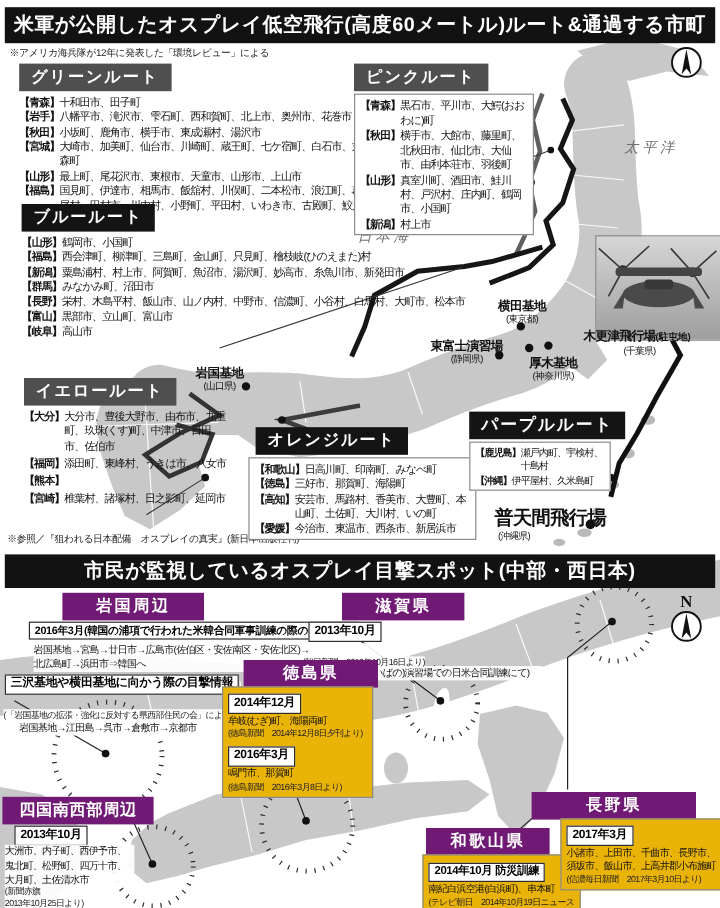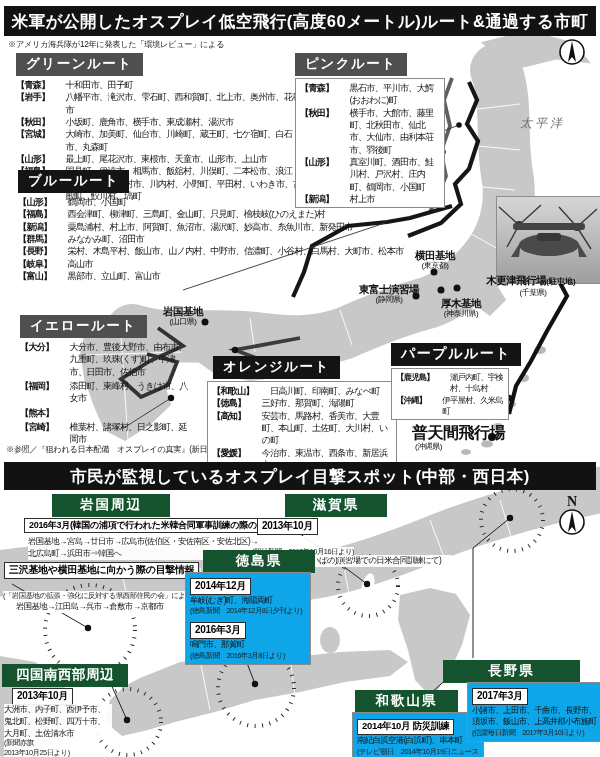--- a/index.html
+++ b/index.html
@@ -4,36 +4,36 @@
 <style>
   html,body{margin:0;padding:0;background:#e9e7e3;}
   #stage{position:relative;width:600px;height:757px;background:#ffffff;overflow:hidden;
          font-family:"Liberation Sans",sans-serif;outline:1px solid #cfcdc9;}
   .abs{position:absolute;}
   .titlebar{background:#121212;color:#fff;font-weight:bold;text-align:center;}
   .rhead{color:#fff;font-weight:bold;font-size:13.5px;padding:2px 10px 3px;display:inline-block;letter-spacing:1.5px;white-space:nowrap;}
   .rh-gray{background:#4f4f4f;}
   .rh-black{background:#141414;}
   .rlist{font-size:9.2px;letter-spacing:-0.8px;line-height:1.34;color:#141414;}
-  .entry{display:flex;gap:16px;}
+  .entry{display:flex;}
   .entry .pref{flex:none;font-weight:bold;white-space:nowrap;}
   .boxed{background:#fff;border:1px solid #8a8a8a;padding:3px 4px 2px;}
   .note{font-size:8.2px;color:#222;letter-spacing:-0.3px;}
   .sea{font-style:italic;font-family:"Liberation Serif","DejaVu Serif",serif;color:#6e6e6e;font-size:12px;letter-spacing:3px;}
   .base{text-align:center;line-height:1.15;color:#111;}
   .base .nm{font-weight:bold;font-size:10.5px;letter-spacing:-0.5px;white-space:nowrap;}
   .base .sfx{font-weight:bold;font-size:8px;}
   .base .sb{font-size:8px;letter-spacing:-0.5px;}
-  .sphead{background:#14532d;color:#fff;font-weight:bold;text-align:center;letter-spacing:2px;font-size:13.5px;padding:2px 0 3px;}
+  .sphead{background:#701a75;color:#fff;font-weight:bold;text-align:center;letter-spacing:2px;font-size:13.5px;padding:2px 0 3px;}
   .dlabel{display:inline-block;border:1px solid #2c2c2c;background:#fff;font-weight:bold;padding:0 4px 1px;line-height:1.35;font-size:10px;letter-spacing:-0.3px;white-space:nowrap;}
   .sbody{font-size:8.4px;letter-spacing:-0.6px;line-height:1.4;color:#111;}
   .ssource{font-size:7.4px;letter-spacing:-0.5px;color:#222;}
   .pre{white-space:pre-line;}
   .whitebg{background:rgba(255,255,255,0.92);}
-  .cbox{background:#0ea5e9;border:1px solid #8a8a8a;padding:2px 4px 3px;}
+  .cbox{background:#eab308;border:1px solid #8a8a8a;padding:2px 4px 3px;}
 </style>
 </head>
 <body>
 
 <div id="stage">
 
   <svg class="abs" style="left:0;top:0;" width="600" height="757" viewBox="0 0 600 757">
 
     <g>
 
@@ -256,26 +256,26 @@
         </div>
       <div class="entry">
           <span class="pref">【群馬】</span>
           <span>みなかみ町、沼田市</span>
         </div>
       <div class="entry">
           <span class="pref">【長野】</span>
           <span>栄村、木島平村、飯山市、山ノ内村、中野市、信濃町、小谷村、白馬村、大町市、松本市</span>
         </div>
       <div class="entry">
+          <span class="pref">【富山】</span>
+          <span>黒部市、立山町、富山市</span>
+        </div>
+      <div class="entry">
           <span class="pref">【岐阜】</span>
           <span>高山市</span>
-        </div>
-      <div class="entry">
-          <span class="pref">【富山】</span>
-          <span>黒部市、立山町、富山市</span>
         </div>
     </div>
   </div>
 
   <div class="abs" style="left:20px;top:315px;width:170px;">
     <div class="rhead rh-gray">イエロールート</div>
     <div class="rlist" style="margin-top:3px;">
       <div class="entry" style="margin-bottom:2px;">
           <span class="pref">【大分】</span>
           <span>大分市、豊後大野市、由布市、九重町、玖珠(くす)町、中津市、日田市、佐伯市</span>

